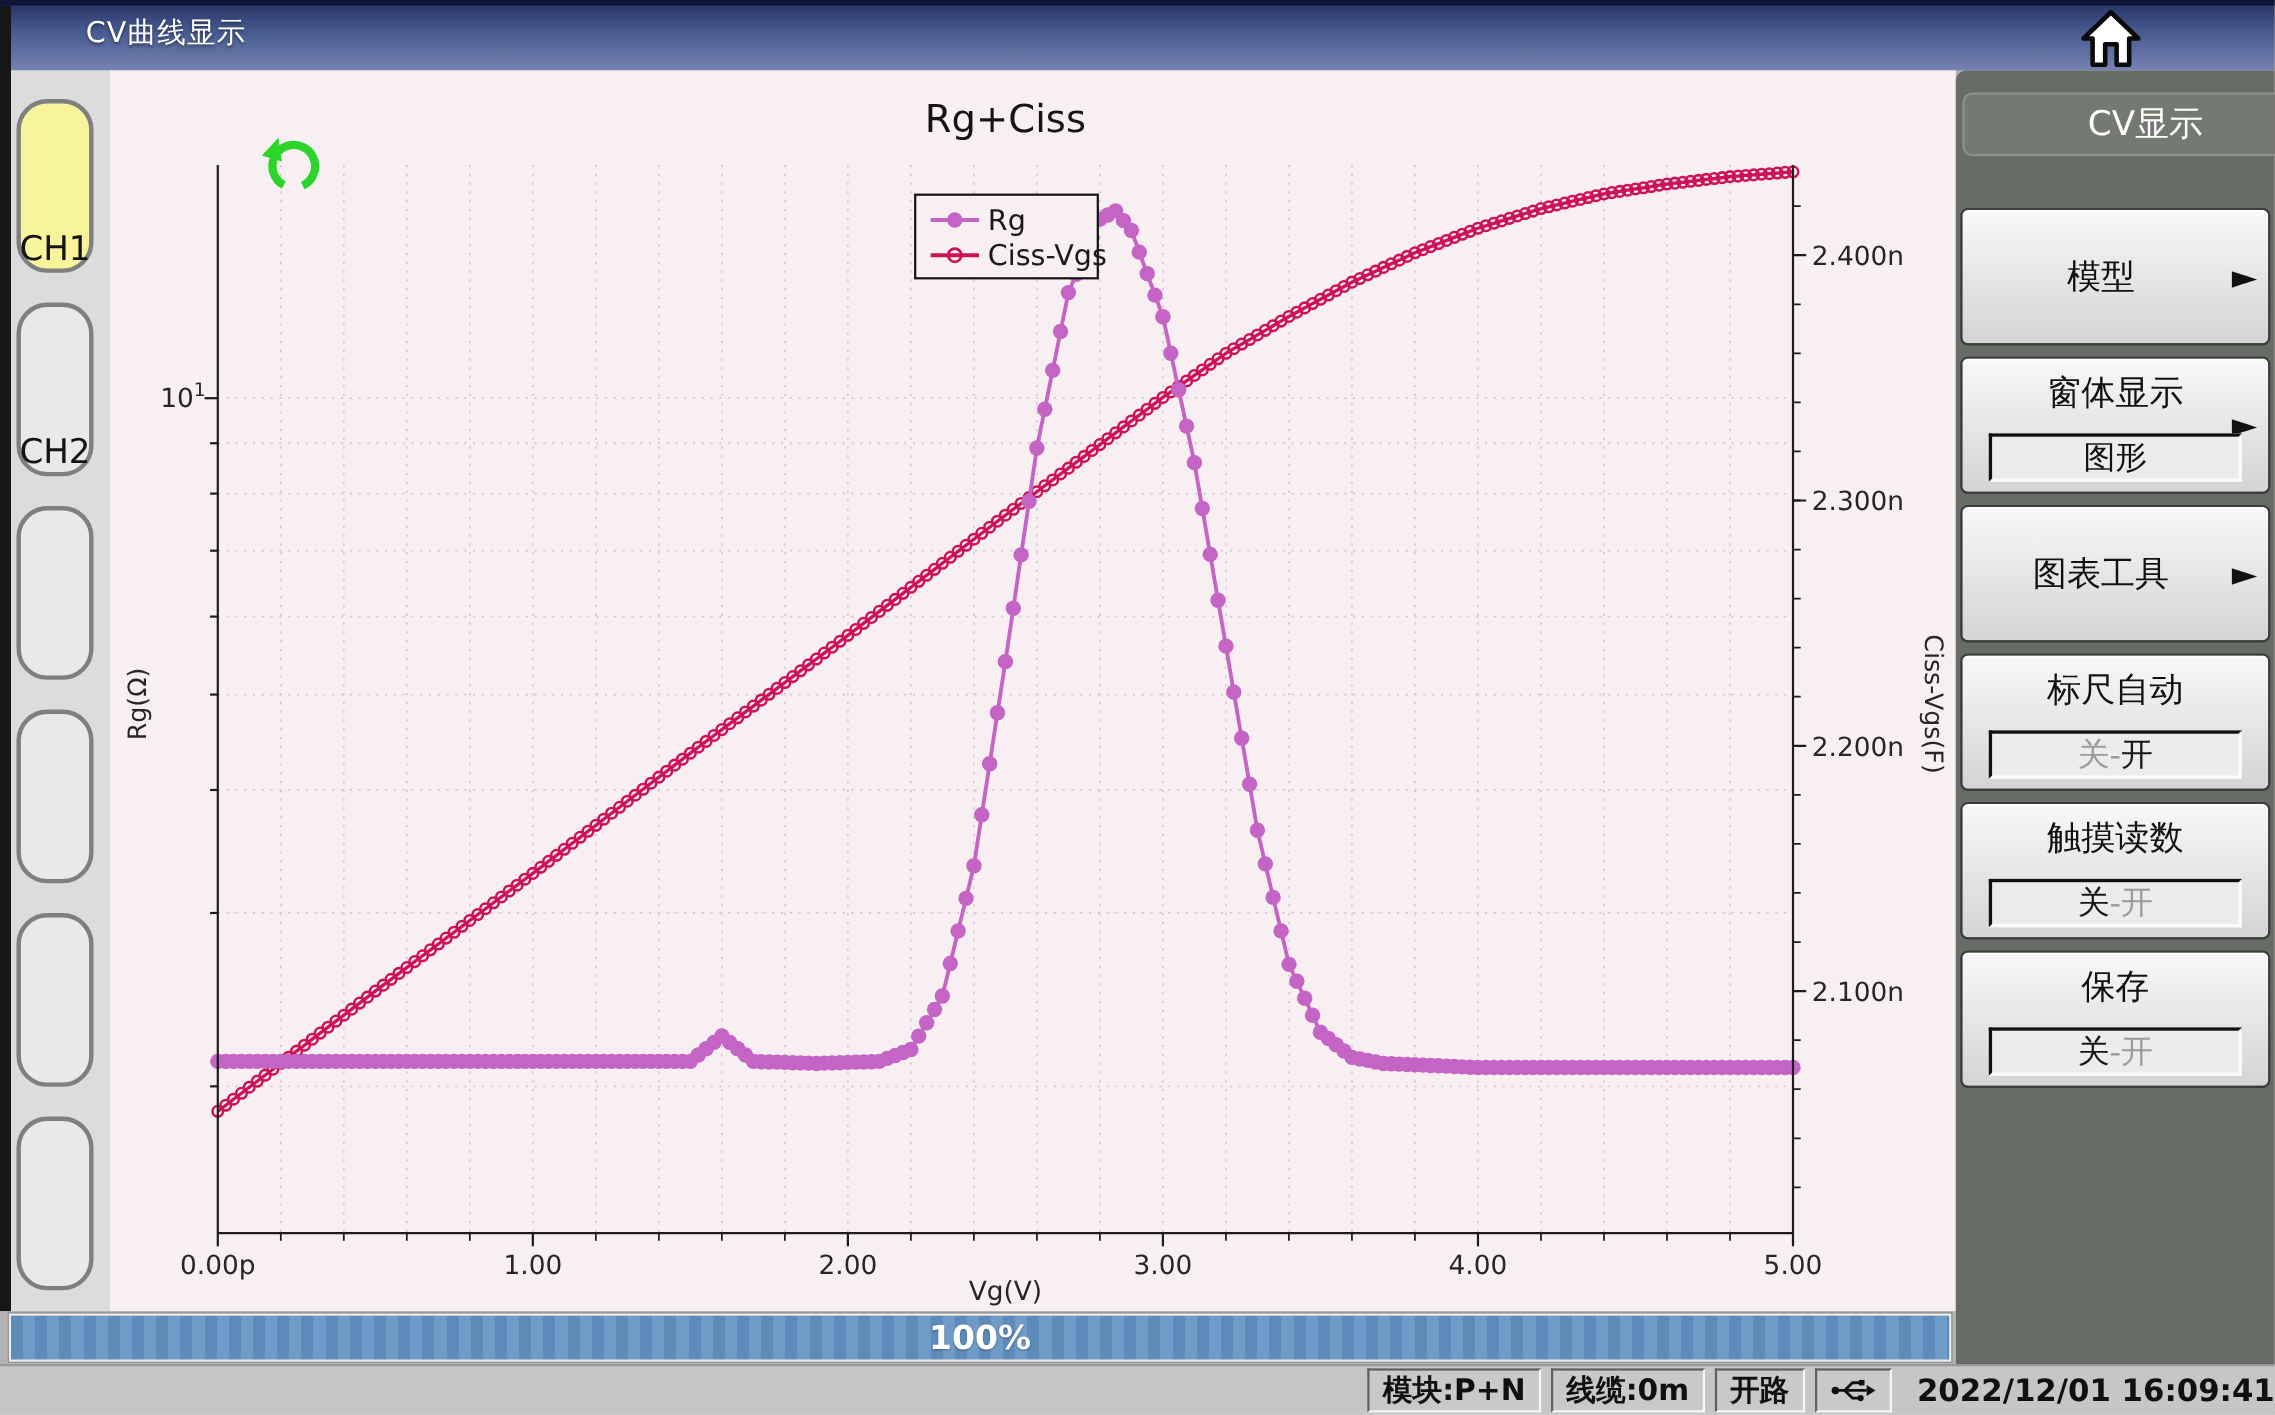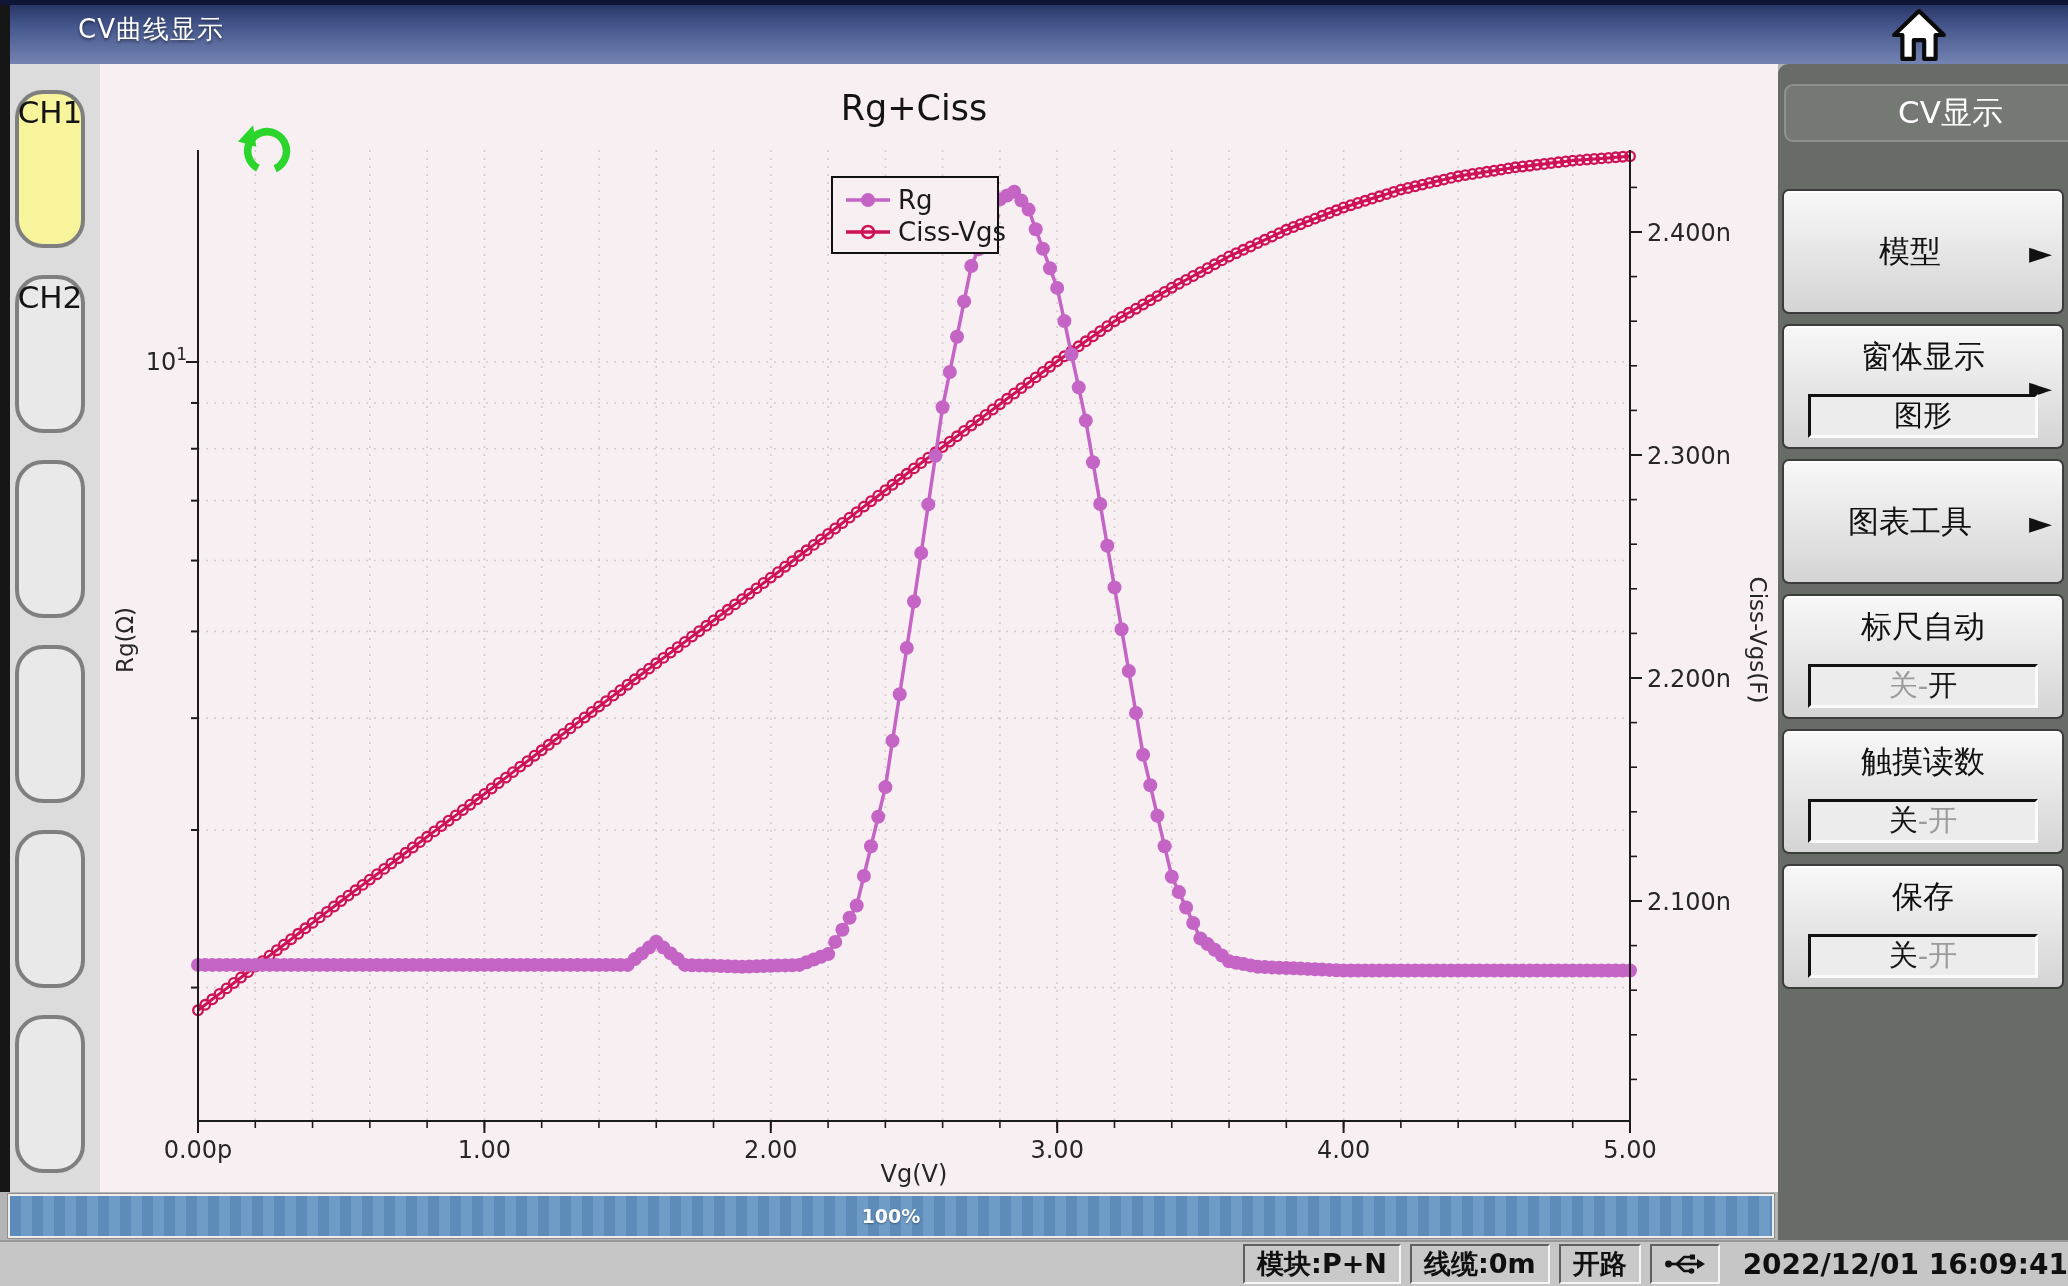--- a/index.html
+++ b/index.html
@@ -10,21 +10,21 @@
   #topbar{left:0;top:0;width:2068px;height:64px;
     background:linear-gradient(#232f5e,#44568c 40%,#7483b1);}
   #topedge{left:0;top:0;width:2068px;height:5px;background:#0e1536;}
   #win-title{left:78px;top:12px;color:#ffffff;font-size:26px;letter-spacing:1px;
     text-shadow:0 2px 3px rgba(0,0,0,.45);}
   #home-btn{left:1890px;top:8px;width:58px;height:54px;cursor:pointer;}
   
   #leftedge{left:0;top:5px;width:10px;height:1187px;background:#161616;}
   #sidebar{left:10px;top:64px;width:90px;height:1128px;background:#dcdcdc;}
   .pill{position:absolute;left:5px;width:70px;height:158px;background:#e9e9e9;
-    border:4px solid #7f7f7f;border-radius:28px;display:flex;align-items:flex-start;
+    border:4px solid #7f7f7f;border-radius:28px;display:flex;align-items:flex-end;
     justify-content:center;font-size:31px;color:#141414;box-sizing:border-box;}
   .pill.active{background:#f8f49c;}
   
   #figure{left:100px;top:64px;width:1678px;height:1128px;background:#f8eff2;}
   #chart-svg{left:100px;top:64px;}
   #refresh{left:238px;top:122px;width:56px;height:56px;}
   
   #panel{left:1778px;top:64px;width:290px;height:1176px;background:#686c66;
     border-top-left-radius:10px;}
   #panel-header{position:absolute;left:6px;top:20px;width:333px;height:58px;
@@ -44,21 +44,21 @@
     display:flex;align-items:center;justify-content:center;font-size:29px;color:#111;}
   .tg-active{color:#161616;}
   .tg-inactive{color:#9b9b9b;}
   .tg-sep{color:#9b9b9b;}
   
   #progress-zone{left:0;top:1192px;width:1778px;height:48px;background:#b4b4b4;}
   #progress{position:absolute;left:8px;top:2px;width:1766px;height:44px;box-sizing:border-box;
     border:2px solid #ececec;outline:1px solid #8d8d8d;
     background:repeating-linear-gradient(90deg,#5d8cba 0 11px,#6f9cc7 11px 22px);
     display:flex;align-items:center;justify-content:center;}
-  #progress span{color:#ffffff;font-size:19px;font-weight:bold;text-shadow:0 1px 2px rgba(0,0,0,.35);}
+  #progress span{color:#ffffff;font-size:30px;font-weight:bold;text-shadow:0 1px 2px rgba(0,0,0,.35);}
   
   #statusbar{left:0;top:1240px;width:2068px;height:46px;background:#c6c6c6;
     border-top:2px solid #979797;box-sizing:border-box;display:flex;align-items:center;
     justify-content:flex-end;gap:9px;}
   .sbox{height:36px;background:#c9c9c9;border-style:solid;border-width:2px;
     border-color:#5f5f5f #f6f6f6 #f6f6f6 #5f5f5f;display:flex;align-items:center;
     justify-content:center;padding:0 12px;font-size:27px;font-weight:bold;color:#101010;}
   #sb-date{font-size:28px;font-weight:bold;color:#101010;margin-left:14px;}
 </style>
 </head>

